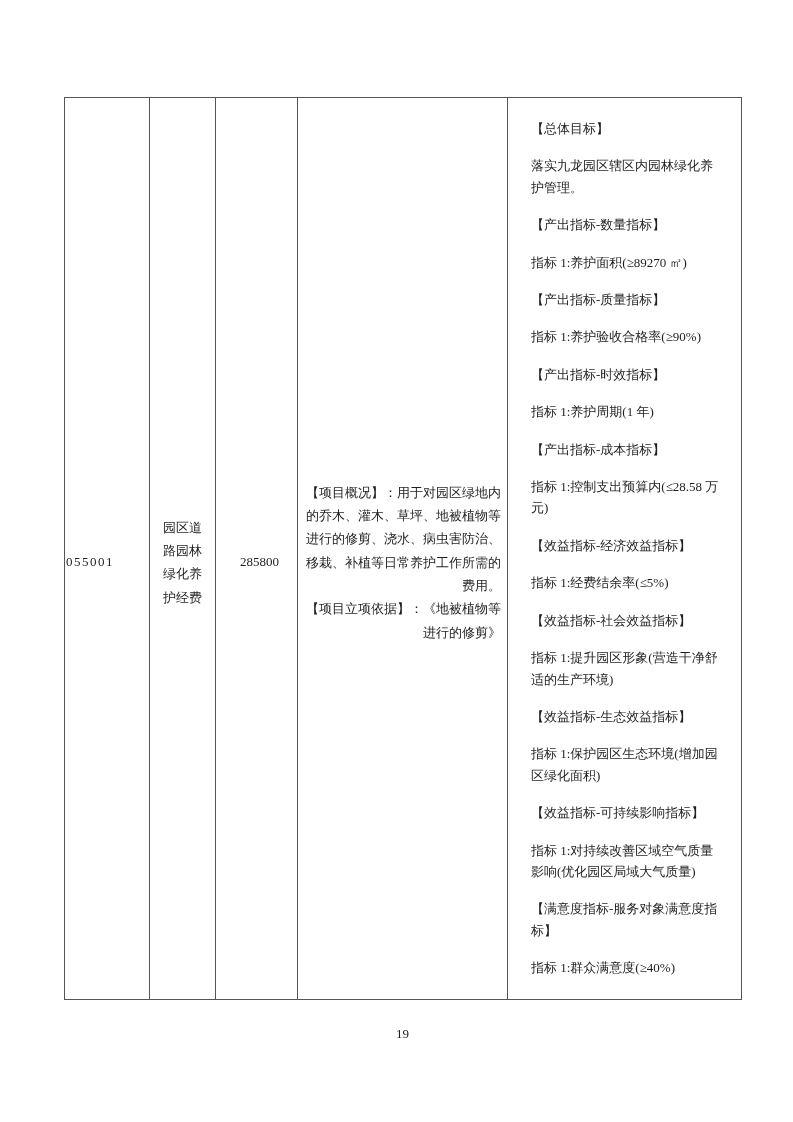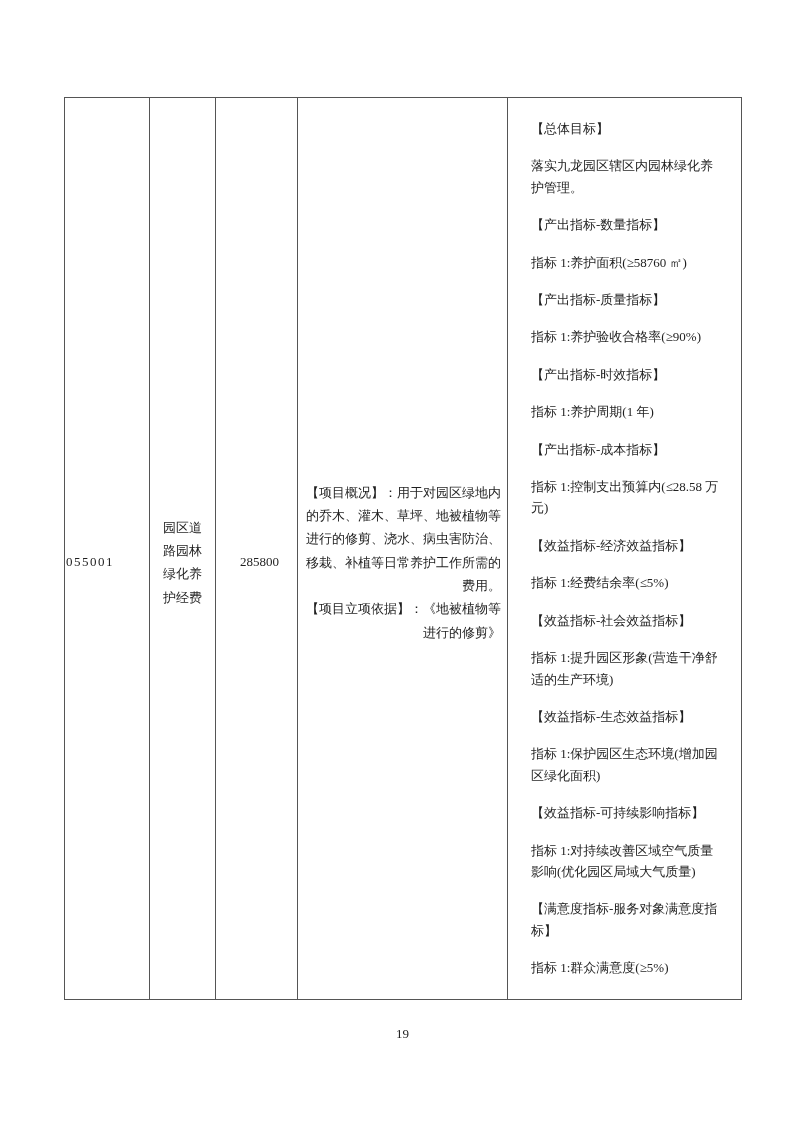--- a/index.html
+++ b/index.html
@@ -103,37 +103,37 @@
           <div>
               <div class="para">【项目概况】：用于对园区绿地内的乔木、灌木、草坪、地被植物等进行的修剪、浇水、病虫害防治、移栽、补植等日常养护工作所需的费用。</div>
               <div class="para">【项目立项依据】：《地被植物等进行的修剪》</div>
             </div>
         </td>
         <td class="cell-indicators">
           <div>
               <div class="ind-line">【总体目标】</div>
               <div class="ind-line">落实九龙园区辖区内园林绿化养护管理。</div>
               <div class="ind-line">【产出指标-数量指标】</div>
-              <div class="ind-line">指标 1:养护面积(≥58760 ㎡)</div>
+              <div class="ind-line">指标 1:养护面积(≥89270 ㎡)</div>
               <div class="ind-line">【产出指标-质量指标】</div>
               <div class="ind-line">指标 1:养护验收合格率(≥90%)</div>
               <div class="ind-line">【产出指标-时效指标】</div>
               <div class="ind-line">指标 1:养护周期(1 年)</div>
               <div class="ind-line">【产出指标-成本指标】</div>
               <div class="ind-line">指标 1:控制支出预算内(≤28.58 万元)</div>
               <div class="ind-line">【效益指标-经济效益指标】</div>
               <div class="ind-line">指标 1:经费结余率(≤5%)</div>
               <div class="ind-line">【效益指标-社会效益指标】</div>
               <div class="ind-line">指标 1:提升园区形象(营造干净舒适的生产环境)</div>
               <div class="ind-line">【效益指标-生态效益指标】</div>
               <div class="ind-line">指标 1:保护园区生态环境(增加园区绿化面积)</div>
               <div class="ind-line">【效益指标-可持续影响指标】</div>
               <div class="ind-line">指标 1:对持续改善区域空气质量影响(优化园区局域大气质量)</div>
               <div class="ind-line">【满意度指标-服务对象满意度指标】</div>
-              <div class="ind-line">指标 1:群众满意度(≥5%)</div>
+              <div class="ind-line">指标 1:群众满意度(≥40%)</div>
             </div>
         </td>
       </tr>
     </tbody>
   </table>
 
   <div class="page-number">19</div>
 
 </div>
 

